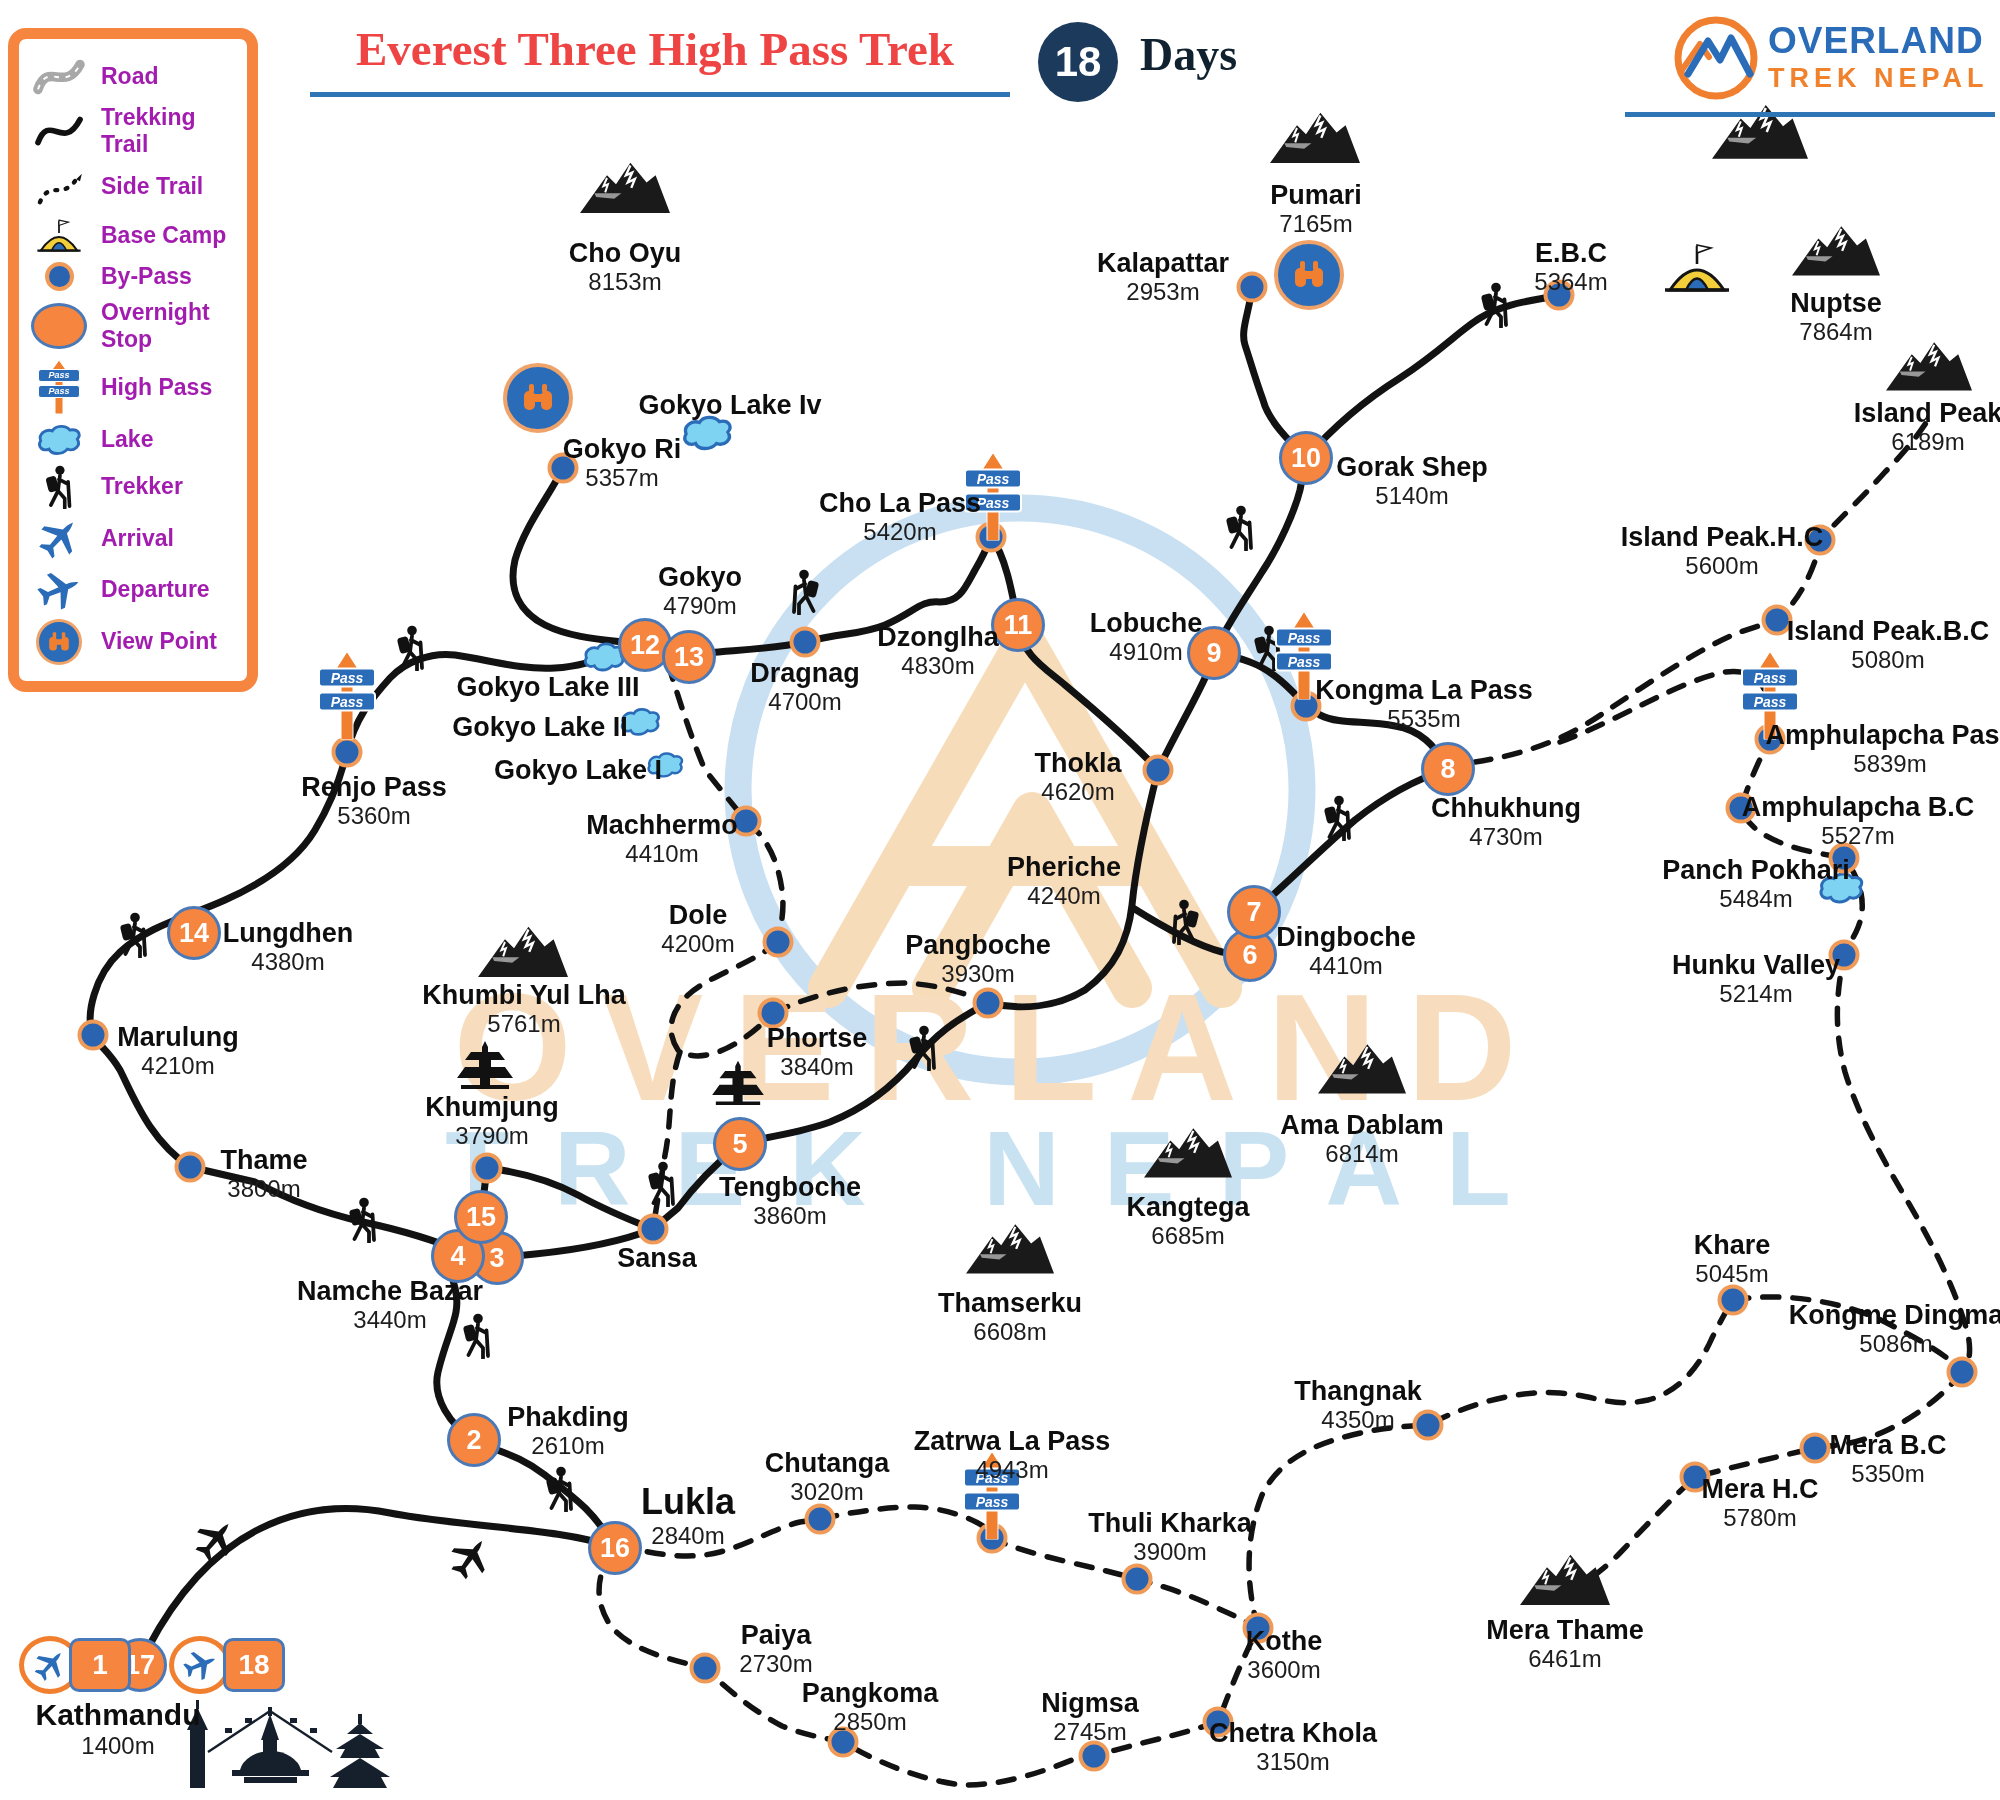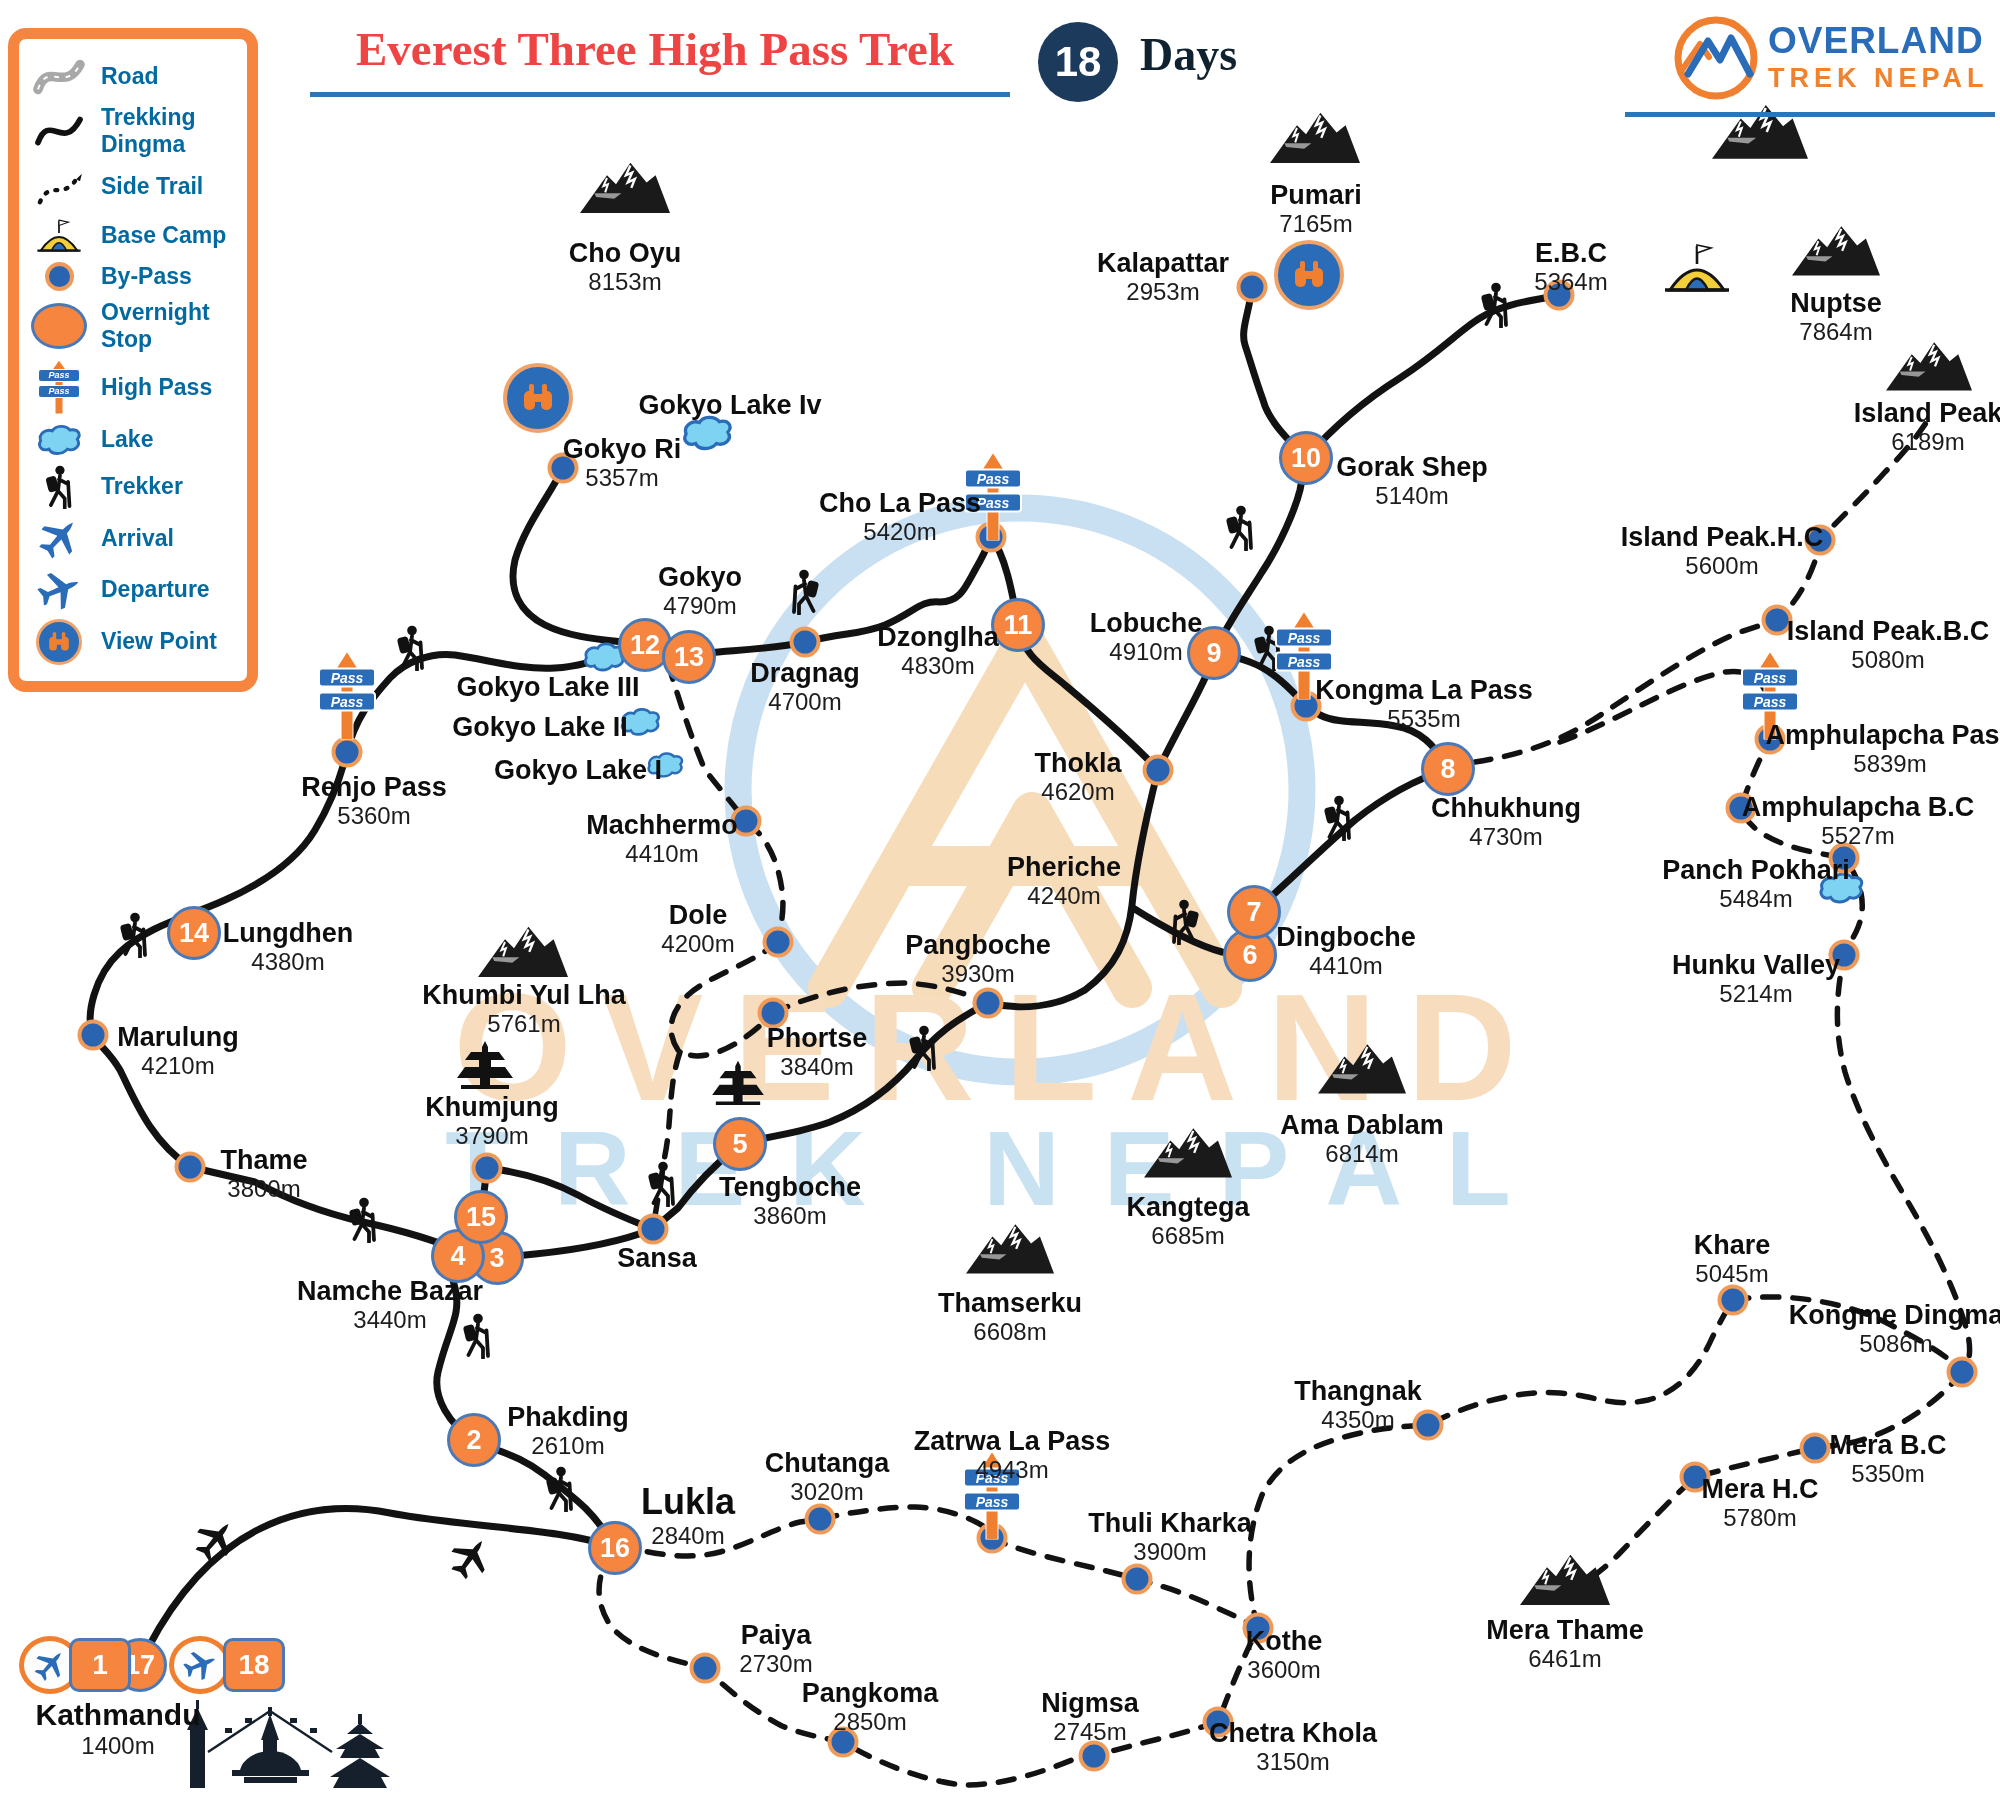--- a/index.html
+++ b/index.html
@@ -19,21 +19,21 @@
   .logo{position:absolute;left:1668px;top:10px;z-index:9;}
   .logotxt{position:absolute;left:1768px;top:22px;z-index:9;line-height:1;}
   .logotxt .l1{font-weight:bold;font-size:37px;color:#2B6CB8;letter-spacing:1px;}
   .logotxt .l2{font-weight:bold;font-size:27px;color:#F0822D;letter-spacing:5px;margin-top:6px;}
   
   .legend{position:absolute;left:8px;top:28px;width:250px;height:664px;background:#fff;
           border:11px solid #F5853F;border-radius:18px;box-sizing:border-box;z-index:10;
           display:flex;flex-direction:column;justify-content:space-between;padding:16px 6px 16px 12px;}
   .lrow{display:flex;align-items:center;gap:14px;}
   .lic{width:56px;min-width:56px;display:flex;align-items:center;justify-content:center;}
-  .llb{font-weight:bold;font-size:23px;color:#0369a1;}
+  .llb{font-weight:bold;font-size:23px;color:#a21caf;}
   
   .loc{position:absolute;transform:translateX(-50%);text-align:center;white-space:nowrap;z-index:7;line-height:1.12;}
   .loc .nm{font-weight:bold;font-size:27px;color:#0e0e0e;}
   .loc .el{font-weight:normal;font-size:24px;color:#1d1d1d;margin-top:1px;}
   
   .mk{position:absolute;width:48px;height:48px;border-radius:50%;background:#F5853F;border:3px solid #4A79B8;
       color:#fff;font-weight:bold;font-size:27px;display:flex;align-items:center;justify-content:center;
       transform:translate(-50%,-50%);z-index:6;}
   .plate{position:absolute;width:56px;height:48px;border-radius:10px;background:#F5853F;border:3px solid #4A79B8;
       color:#fff;font-weight:bold;font-size:28px;display:flex;align-items:center;justify-content:center;
@@ -202,21 +202,21 @@
           </svg>
         </span>
       <span class="llb">Road</span>
       </div>
     <div class="lrow">
       <span class="lic">
           <svg width="54" height="42">
             <use href="#trailic" width="54" height="42"></use>
           </svg>
         </span>
-      <span class="llb">Trekking Dingma</span>
+      <span class="llb">Trekking Trail</span>
       </div>
     <div class="lrow">
       <span class="lic">
           <svg width="54" height="42">
             <use href="#sideic" width="54" height="42"></use>
           </svg>
         </span>
       <span class="llb">Side Trail</span>
       </div>
     <div class="lrow">

